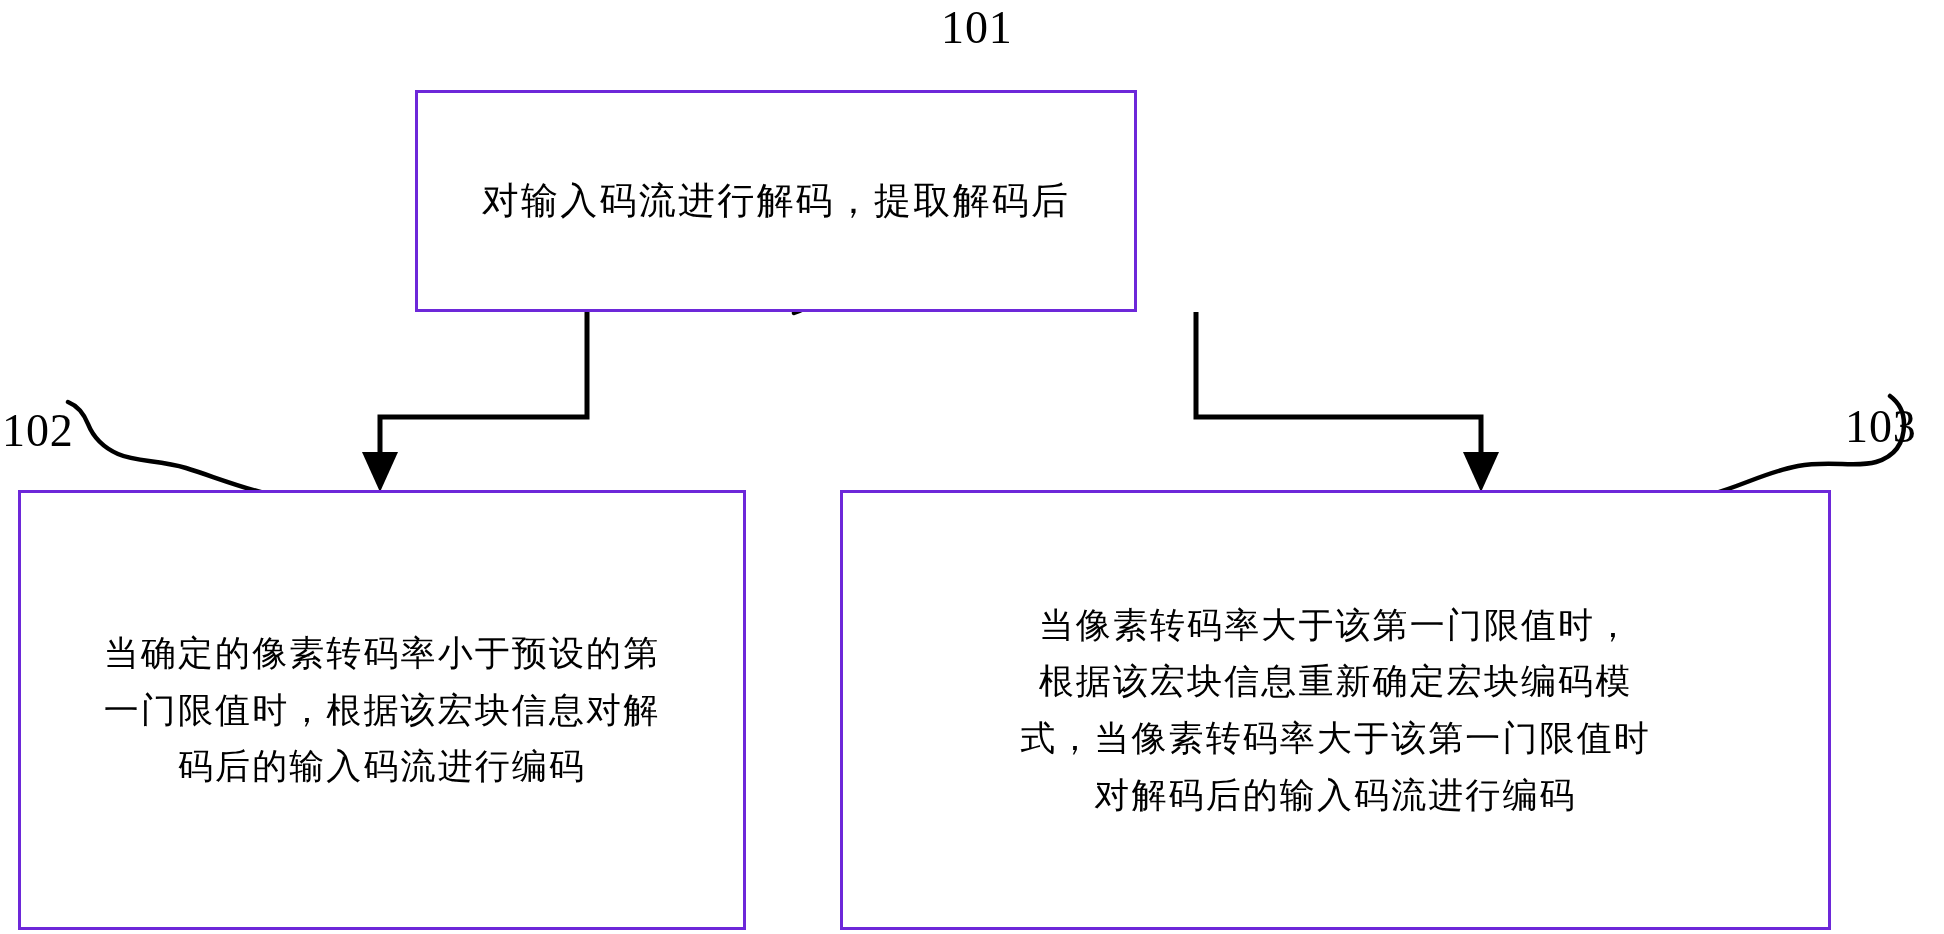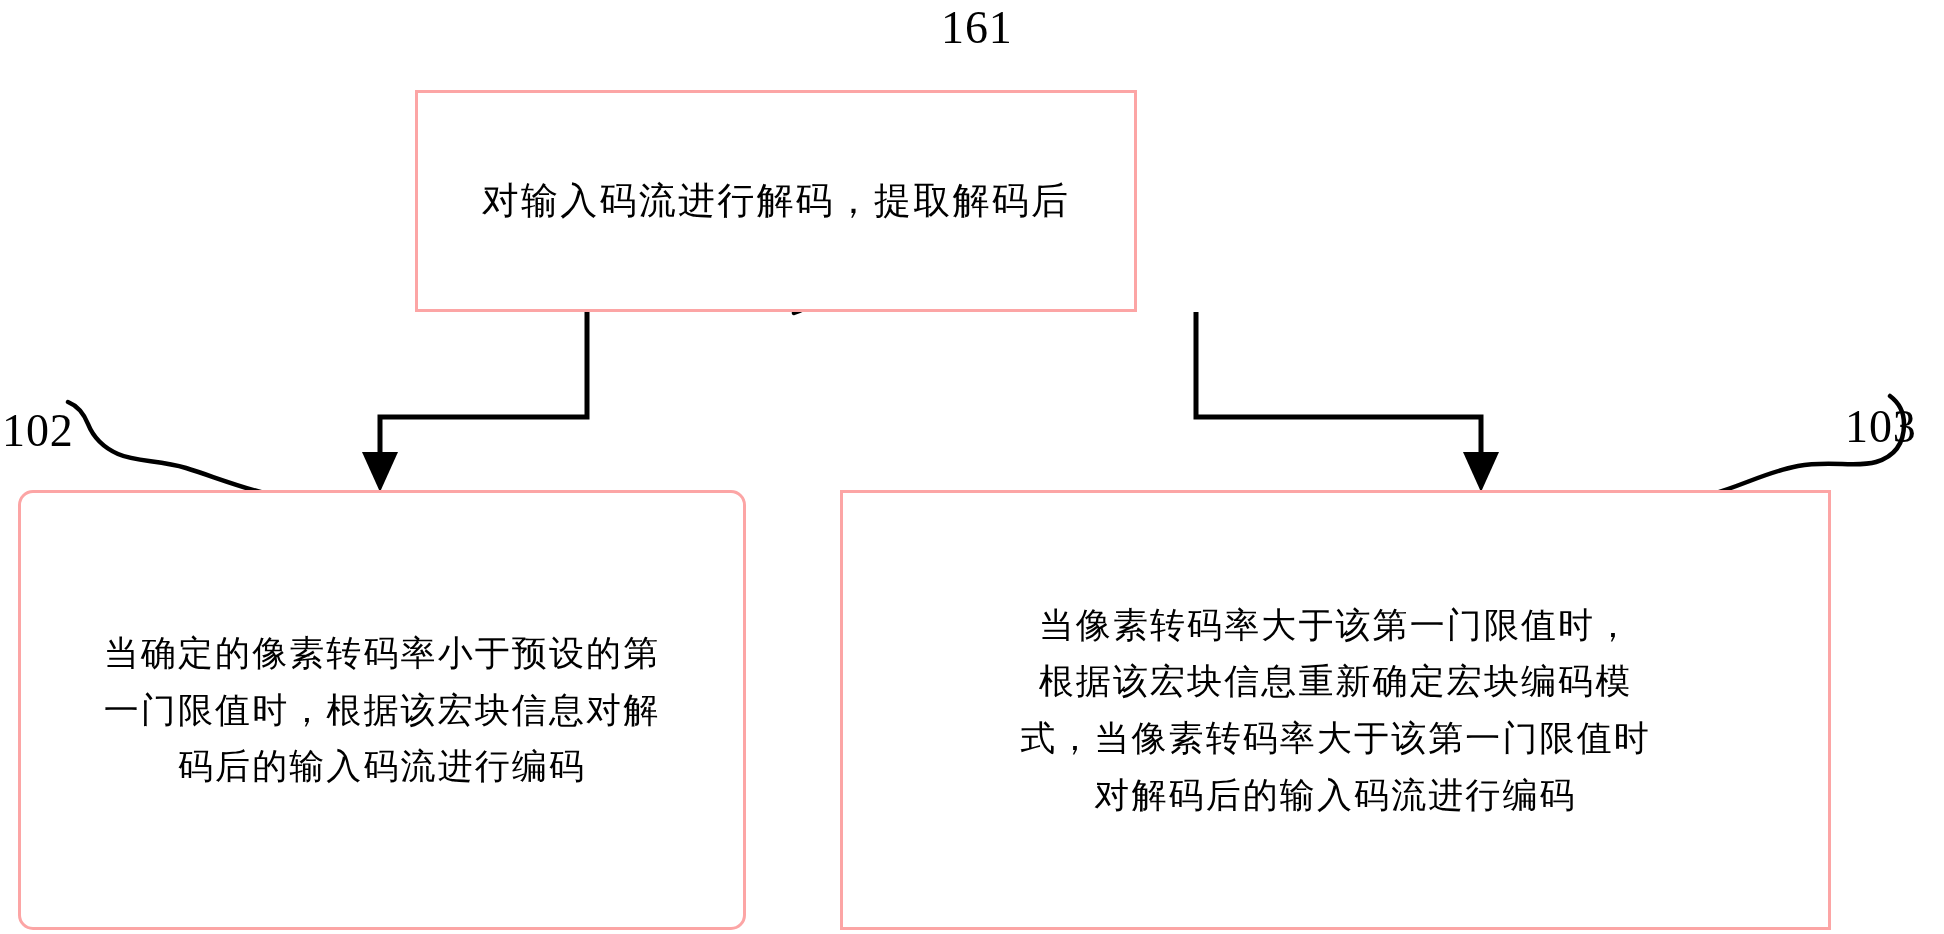--- a/index.html
+++ b/index.html
@@ -28,21 +28,21 @@
     position: absolute;
     left: 0; top: 0;
     width: 1944px;
     height: 934px;
     pointer-events: none;
   }
 
   .proc-box {
     position: absolute;
     box-sizing: border-box;
-    border: 3px solid #fca5a5;
+    border: 3px solid #6d28d9;
     background: #ffffff;
     display: flex;
     flex-direction: column;
     align-items: center;
     justify-content: center;
     text-align: center;
   }
 
   .box-line {
     display: block;
@@ -65,21 +65,20 @@
     line-height: 1.52;
   }
 
   
   #box-102 {
     left: 18px;
     top: 490px;
     width: 728px;
     height: 440px;
     padding: 4px 10px;
-    border-radius: 15px;
   }
   #box-102 .box-line {
     font-size: 35px;
     line-height: 1.62;
   }
 
   
   #box-103 {
     left: 840px;
     top: 490px;
@@ -135,17 +134,17 @@
     <span class="box-line">码后的输入码流进行编码</span>
   </div>
 
   <div class="proc-box" id="box-103">
     <span class="box-line">当像素转码率大于该第一门限值时，</span>
     <span class="box-line">根据该宏块信息重新确定宏块编码模</span>
     <span class="box-line">式，当像素转码率大于该第一门限值时</span>
     <span class="box-line">对解码后的输入码流进行编码</span>
   </div>
 
-  <div class="ref-label" id="ref-101">161</div>
+  <div class="ref-label" id="ref-101">101</div>
   <div class="ref-label" id="ref-102">102</div>
   <div class="ref-label" id="ref-103">103</div>
 
 </div>
 
 </body></html>

